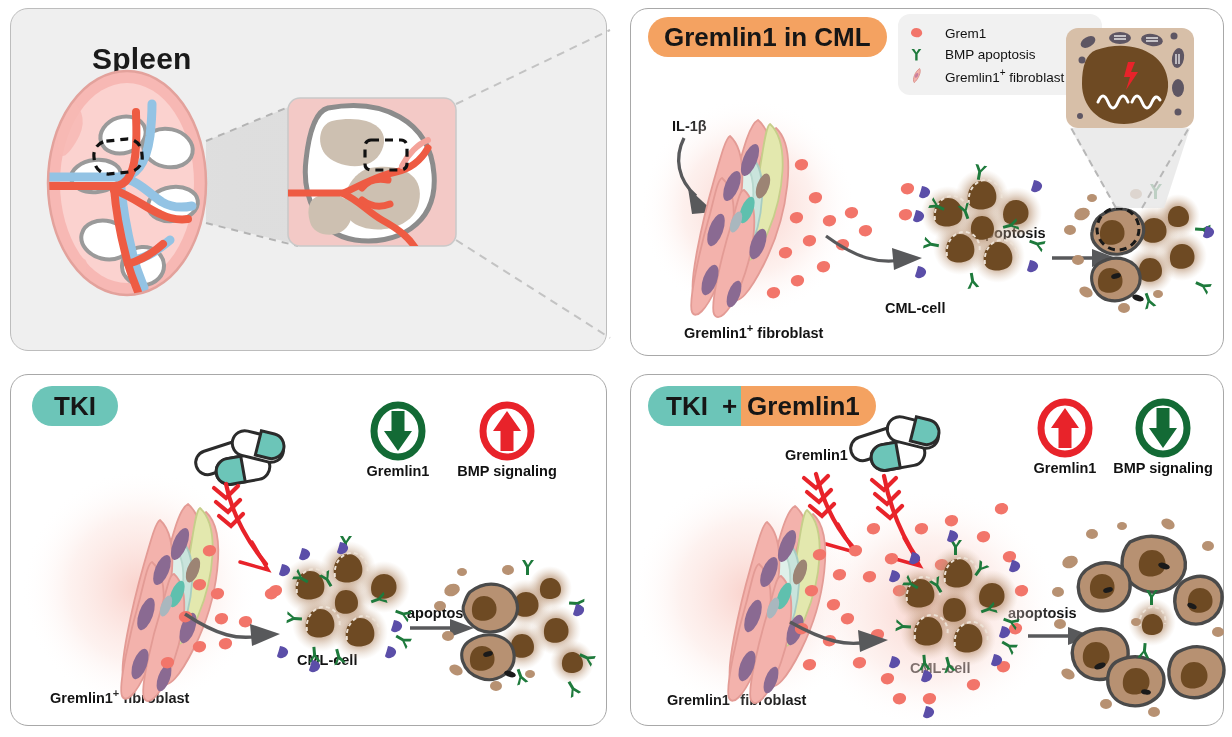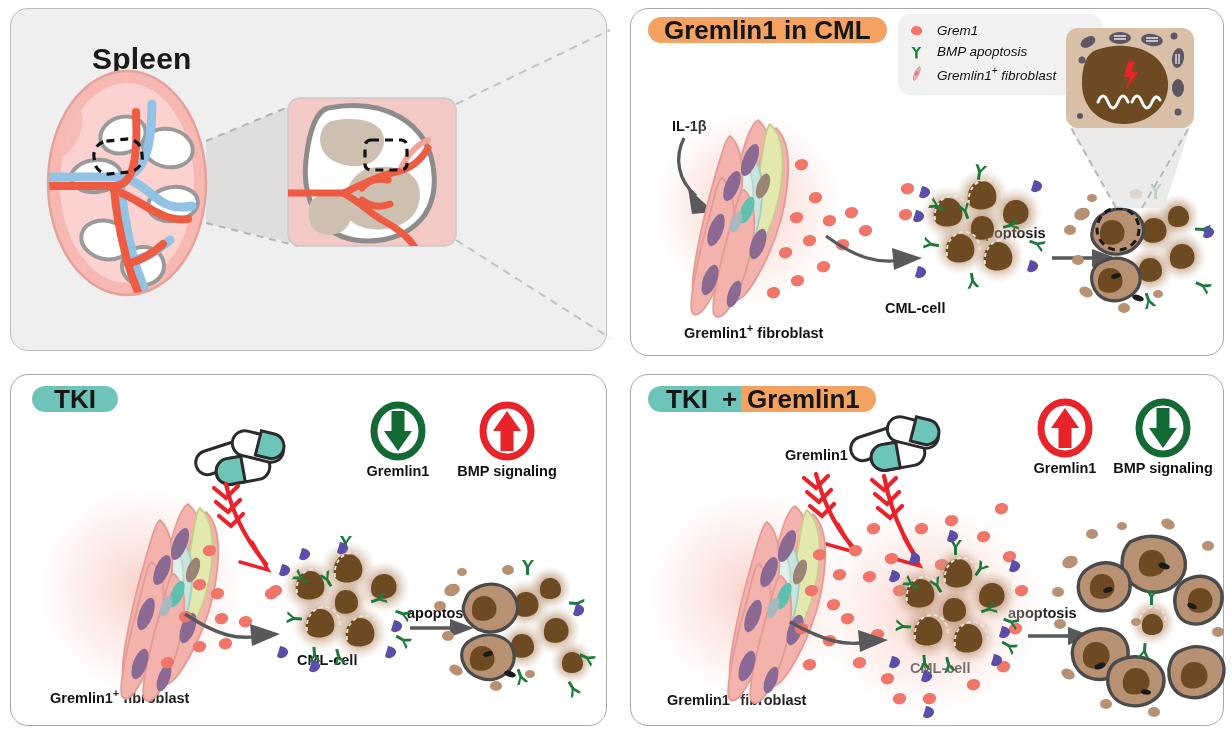--- a/index.html
+++ b/index.html
@@ -39,21 +39,21 @@
     font-weight: bold;
     color: #1a1a1a;
     letter-spacing: .2px;
   }
   #spleen-title { left: 92px; top: 42px; font-size: 30px; }
 
   .badge {
     position: absolute;
     display: flex;
     align-items: center;
-    height: 26px;
+    height: 40px;
     border-radius: 20px;
     overflow: hidden;
     box-shadow: none;
   }
   .badge span {
     display: flex; align-items: center; justify-content: center;
     height: 100%;
     font-size: 26px; font-weight: bold; color: #161616;
     white-space: nowrap;
   }
@@ -82,24 +82,23 @@
   #legend {
     position: absolute;
     left: 898px; top: 14px;
     width: 204px;
     background: #f1f1f1;
     border-radius: 12px;
     padding: 9px 10px 9px 10px;
   }
   .legend-row {
     display: flex;
-    align-items: flex-start;
+    align-items: center;
     height: 21px;
-    gap: 12px;
-    font-style: italic;
+    gap: 20px;
   }
   .legend-row .lg-ico {
     width: 17px; height: 17px;
     display: flex; align-items: center; justify-content: center;
     flex: 0 0 17px;
   }
   .legend-row .lg-txt {
     font-size: 13.5px;
     color: #111;
     white-space: nowrap;

